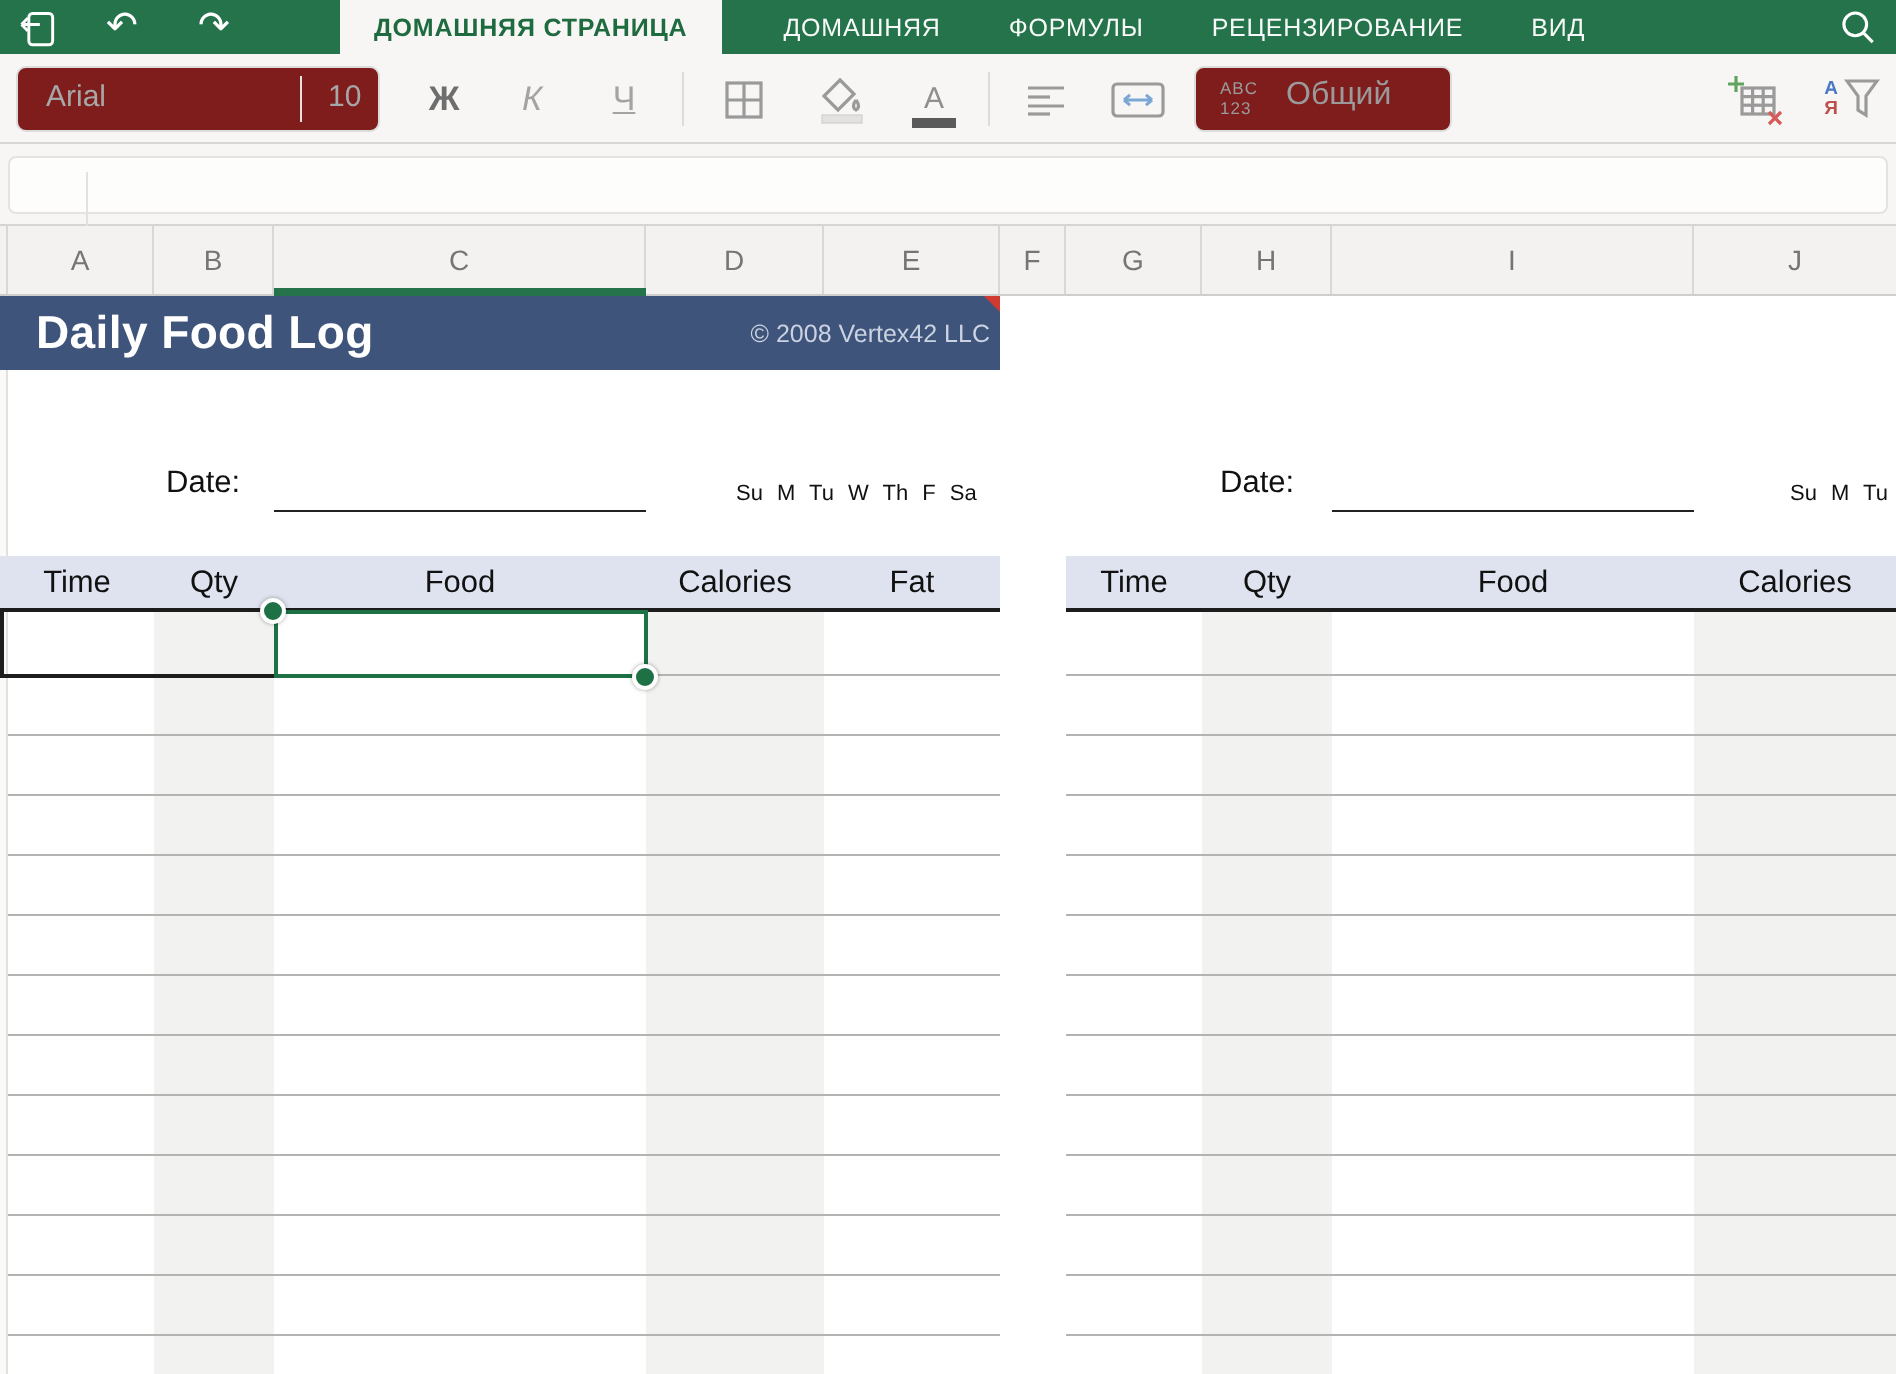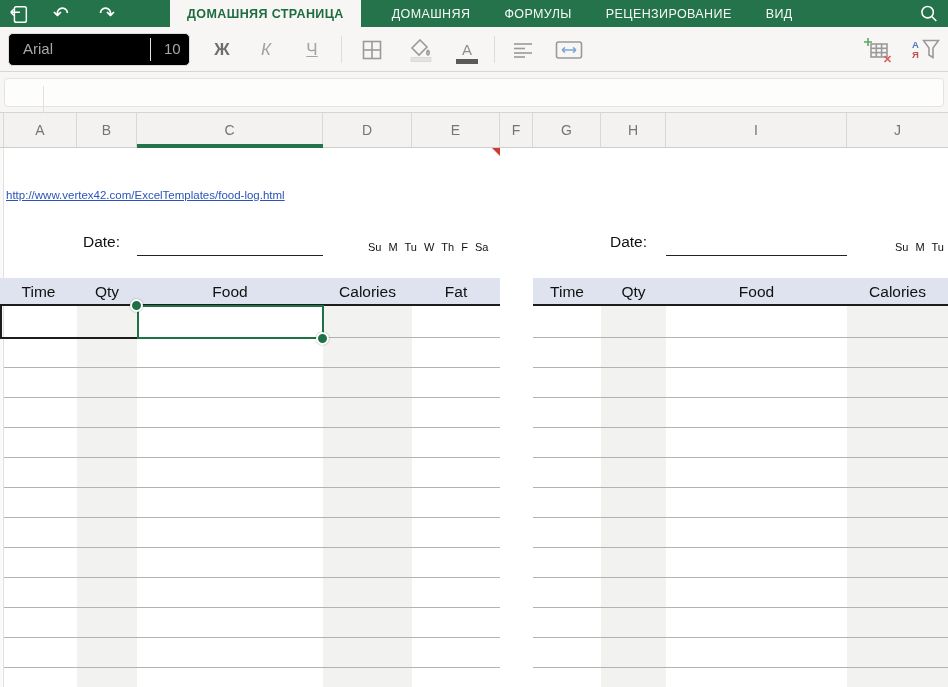--- a/index.html
+++ b/index.html
@@ -12,21 +12,21 @@
 
   
   .topbar { left:0; top:0; width:948px; height:27px; background:#24734A; display:flex; align-items:center; }
   .topbar-icon { color:#fff; font-family:"DejaVu Sans", sans-serif; font-size:19px; line-height:27px; text-align:center; }
   .tab { height:27px; display:flex; align-items:center; padding:0 17px; color:rgba(255,255,255,.96);
          font-size:12.5px; letter-spacing:.4px; white-space:nowrap; }
   .tab.active { background:#F7F6F4; color:#1E6B40; font-weight:bold; }
 
   
   .toolbar { left:0; top:27px; width:948px; height:45px; background:#F7F6F4; border-bottom:1px solid #D8D7D5; }
-  .tb-box { position:absolute; top:6px; height:33px; background:#000000; border:1px solid #DCDCDA; border-radius:5px; }
+  .tb-box { position:absolute; top:6px; height:33px; background:#7f1d1d; border:1px solid #DCDCDA; border-radius:5px; }
   .tb-text { color:#A7A7A7; font-size:15px; }
   .tb-glyph { position:absolute; top:0; height:45px; display:flex; align-items:center; justify-content:center; }
   .divider { position:absolute; top:9px; width:1px; height:27px; background:#DDDCDA; }
   .w { stroke:#9A9A9A; stroke-width:1.6; fill:none; }
 
   
   .fstrip { left:0; top:72px; width:948px; height:41px; background:#F7F6F4; border-bottom:1px solid #D6D5D3; }
   .fbar { position:absolute; left:4px; top:6px; width:940px; height:29px; background:#FDFDFC; border:1px solid #E4E3E1; border-radius:4px; }
   .fdiv { position:absolute; left:38px; top:7px; width:1px; height:27px; background:#E2E1DF; }
 
@@ -127,20 +127,27 @@
         <line x1="1" y1="6.5" x2="12" y2="6.5" class="w"></line>
         <line x1="1" y1="11" x2="19" y2="11" class="w"></line>
         <line x1="1" y1="15" x2="12" y2="15" class="w"></line>
       </svg>
     </div>
     <div class="tb-glyph" style="left:550px; width:38px;">
       <svg width="28" height="20" viewBox="0 0 28 20">
         <rect x="1.5" y="2" width="25" height="16" rx="2" class="w"></rect>
         <path d="M7 10 H21 M7 10 l3 -2.6 M7 10 l3 2.6 M21 10 l-3 -2.6 M21 10 l-3 2.6" stroke="#7BA7D7" stroke-width="1.5" fill="none"></path>
       </svg>
+    </div>
+    <div class="tb-box" style="left:597px; width:129px;">
+      <div style="position:absolute; left:12px; top:5px; font-size:8.5px; color:#9A9A9A; line-height:10px; letter-spacing:.5px;">
+        <div>ABC</div>
+        <div>123</div>
+      </div>
+      <span style="position:absolute; left:45px; top:5px; font-size:16px; color:#9A9A9A;">Общий</span>
     </div>
     <div class="tb-glyph" style="left:858px; width:40px;">
       <svg width="30" height="26" viewBox="0 0 30 26">
         <path d="M5 1 V9 M1 5 H9" stroke="#5FA45F" stroke-width="1.6"></path>
         <rect x="8" y="7" width="16" height="13" class="w"></rect>
         <line x1="8" y1="11.3" x2="24" y2="11.3" class="w"></line>
         <line x1="8" y1="15.6" x2="24" y2="15.6" class="w"></line>
         <line x1="13.3" y1="7" x2="13.3" y2="20" class="w"></line>
         <line x1="18.6" y1="7" x2="18.6" y2="20" class="w"></line>
         <path d="M21.5 19 l6 6 M27.5 19 l-6 6" stroke="#D65A55" stroke-width="1.6"></path>
@@ -226,23 +233,26 @@
         <div class="tick" style="position: absolute; left: 0px; top: 184px; width: 4px; height: 1px;"></div>
         <div class="tick" style="position: absolute; left: 0px; top: 206px; width: 4px; height: 1px;"></div>
         <div class="tick" style="position: absolute; left: 0px; top: 225px; width: 4px; height: 1px;"></div>
         <div class="tick" style="position: absolute; left: 0px; top: 261px; width: 4px; height: 1px;"></div>
         <div class="tick" style="position: absolute; left: 0px; top: 277px; width: 4px; height: 1px;"></div>
         <div class="tick" style="position: absolute; left: 0px; top: 305px; width: 4px; height: 1px;"></div>
       </div>
 
     <div class="abs sliver" style="top:0; height:539px;"></div>
 
+    <div class="abs title-bar" style="top:0;">
+      <div class="title-text">Daily Food Log</div>
+      <div class="copyright">© 2008 Vertex42 LLC</div>
+    </div>
     <div class="red-tri" style="top:0;"></div>
 
-    <a class="abs url" style="top:41px;">http://www.vertex42.com/ExcelTemplates/food-log.html</a>
 
     <span class="abs date-label" style="left:83px; top:85px;">Date:</span>
     <div class="abs date-line" style="left:137px; top:107px; width:186px;"></div>
     <span class="abs days" style="left:368px; top:93px;">Su M Tu W Th F Sa</span>
 
     <span class="abs date-label" style="left:610px; top:85px;">Date:</span>
     <div class="abs date-line" style="left:666px; top:107px; width:181px;"></div>
     <span class="abs days" style="left:895px; top:93px;">Su M Tu W Th F Sa</span>
 
     <div class="abs" style="left:0; top:130px; width:500px; height:28px; background:#DEE3EF;"></div>

